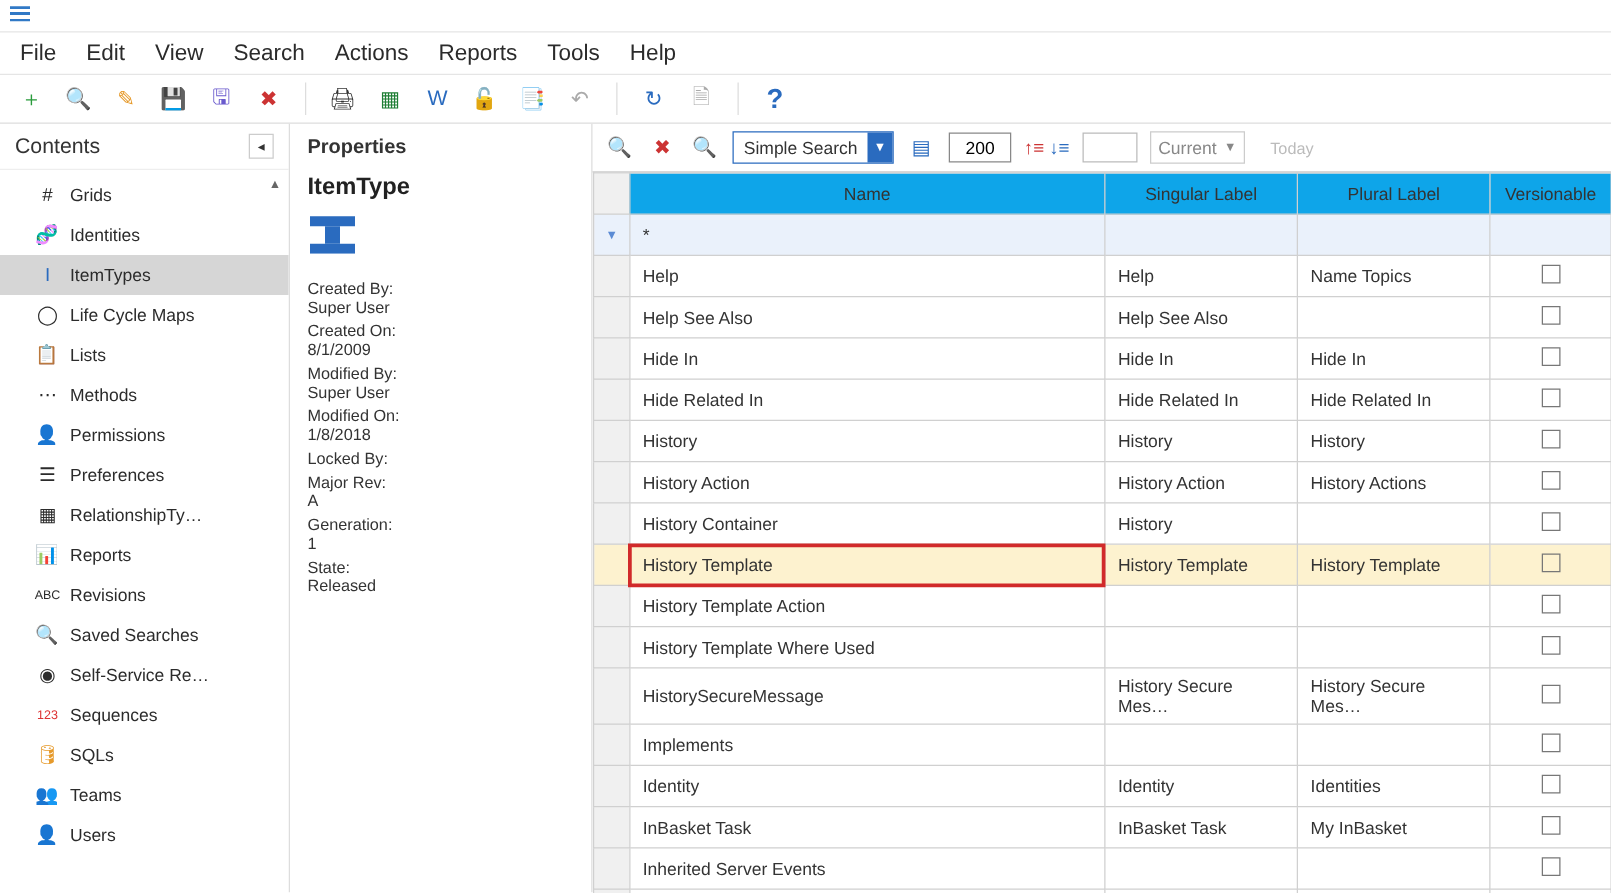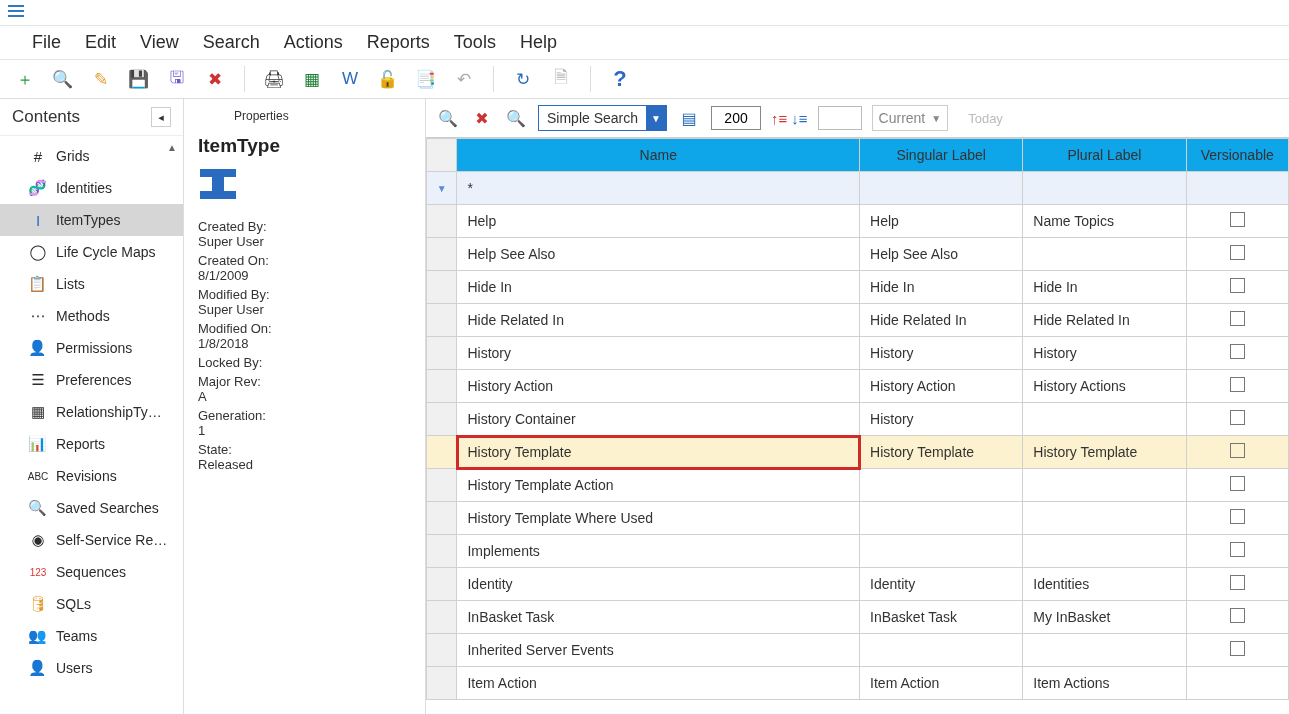--- a/index.html
+++ b/index.html
@@ -1,34 +1,34 @@
 <!DOCTYPE html>
 <html><head>
 <meta charset="utf-8">
 <style>
 * { box-sizing: border-box; margin: 0; padding: 0; font-family: "Segoe UI", Tahoma, sans-serif; }
 body { background: #fff; font-size: 13px; color: #333; overflow: hidden; }
 .app { display: flex; flex-direction: column; width: 1289px; height: 714px; }
 .menu-toggle { padding: 5px 8px; border-bottom: 1px solid #e5e5e5; }
 .menu-toggle .burger { display: inline-block; width: 16px; height: 12px; background: linear-gradient(#3179c6 0 2px, transparent 2px 5px, #3179c6 5px 7px, transparent 7px 10px, #3179c6 10px 12px); }
-.menubar { display: flex; gap: 24px; padding: 6px 32px; font-size: 18px; color: #2b2b2b; border-bottom: 1px solid #e5e5e5; }
+.menubar { display: flex; gap: 24px; padding: 6px 16px; font-size: 18px; color: #2b2b2b; border-bottom: 1px solid #e5e5e5; }
 .menubar span { cursor: default; }
 .toolbar { display: flex; align-items: center; gap: 12px; padding: 6px 12px; border-bottom: 1px solid #ddd; }
 .toolbar .sep { width: 1px; height: 26px; background: #ddd; margin: 0 4px; }
 .toolbar .ticon { width: 26px; height: 26px; display: inline-flex; align-items: center; justify-content: center; font-size: 17px; cursor: pointer; }
 .main { display: flex; flex: 1; min-height: 0; }
-.sidebar { width: 184px; border-right: 1px solid #ddd; display: flex; flex-direction: column; }
+.sidebar { width: 232px; border-right: 1px solid #ddd; display: flex; flex-direction: column; }
 .sidebar-header { display: flex; justify-content: space-between; align-items: center; padding: 8px 12px; font-size: 17px; border-bottom: 1px solid #eee; }
 .collapse-btn { width: 20px; height: 20px; border: 1px solid #ccc; display: flex; align-items: center; justify-content: center; font-size: 11px; cursor: pointer; }
 .tree { flex: 1; overflow-y: auto; padding: 4px 0 4px 0; position: relative; }
 .tree-item { display: flex; align-items: center; gap: 8px; padding: 6px 10px 6px 28px; cursor: pointer; font-size: 14px; color: #2b2b2b; }
 .tree-item.selected { background: #d6d6d6; }
 .tree-item .ticon2 { width: 20px; height: 20px; display: inline-flex; align-items: center; justify-content: center; font-size: 15px; }
 .properties { width: 242px; border-right: 1px solid #ddd; padding: 10px 14px; }
-.properties h3 { font-size: 12px; font-weight: 400; margin-bottom: 12px; margin-left: 36px; }
+.properties h3 { font-size: 16px; font-weight: 700; margin-bottom: 12px; }
 .properties h2 { font-size: 19px; font-weight: 700; color: #222; margin-bottom: 10px; }
 .prop-icon { width: 40px; height: 32px; margin-bottom: 20px; }
 .prop-row { display: flex; font-size: 13px; margin-bottom: 4px; flex-direction: column; }
 .prop-row .lbl { width: 96px; color: #333; }
 .prop-row .val { color: #333; }
 .grid-area { flex: 1; display: flex; flex-direction: column; min-width: 0; }
 .grid-toolbar { display: flex; align-items: center; gap: 10px; padding: 6px 10px; }
 .grid-toolbar .gicon { width: 24px; height: 24px; display: inline-flex; align-items: center; justify-content: center; font-size: 16px; cursor: pointer; }
 .search-select { display: flex; align-items: center; border: 1px solid #2a6bbf; height: 26px; }
 .search-select .txt { padding: 0 8px; font-size: 14px; }
@@ -328,20 +328,27 @@
               </tr>
               <tr>
                 <td class="row-sel"></td>
                 <td class="name-cell">History Template Where Used</td>
                 <td></td>
                 <td></td>
                 <td class="chk-cell"><span class="chk"></span></td>
               </tr>
               <tr>
                 <td class="row-sel"></td>
+                <td class="name-cell">HistorySecureMessage</td>
+                <td>History Secure Mes…</td>
+                <td>History Secure Mes…</td>
+                <td class="chk-cell"><span class="chk"></span></td>
+              </tr>
+              <tr>
+                <td class="row-sel"></td>
                 <td class="name-cell">Implements</td>
                 <td></td>
                 <td></td>
                 <td class="chk-cell"><span class="chk"></span></td>
               </tr>
               <tr>
                 <td class="row-sel"></td>
                 <td class="name-cell">Identity</td>
                 <td>Identity</td>
                 <td>Identities</td>

